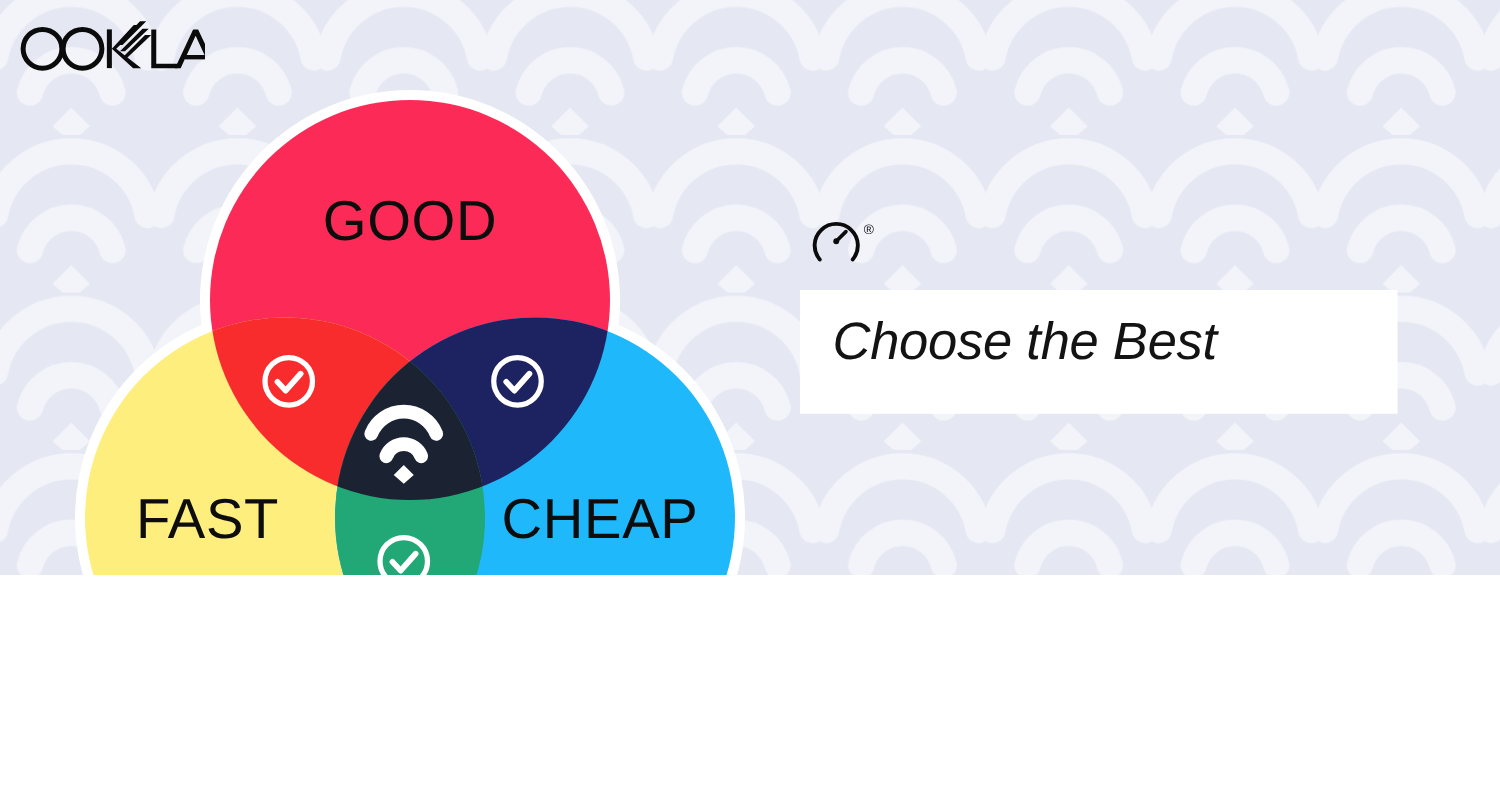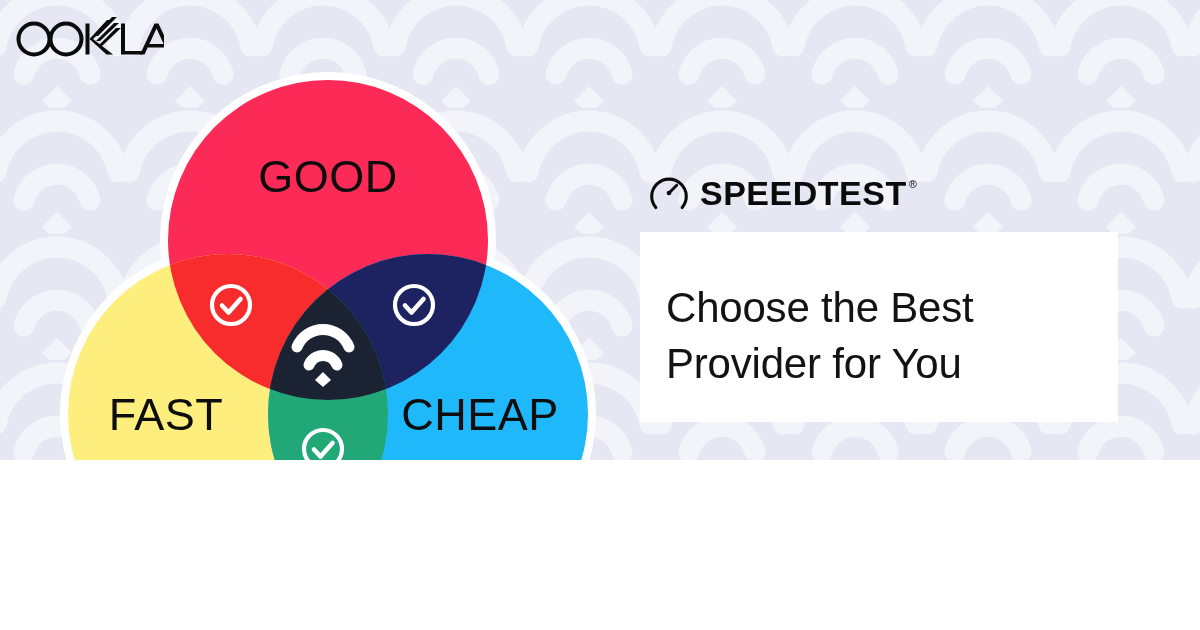--- a/index.html
+++ b/index.html
@@ -59,21 +59,22 @@
     margin-bottom: 16px;
     padding-left: 9px;
   }
   #speedtest-lockup svg {
     display: block;
   }
   #headline-card {
     background: #ffffff;
     width: 478px;
     box-sizing: border-box;
-    padding: 48px 0 30px 26px;
+    padding: 13px 0 30px 26px;
+    font-style: italic;
   }
   .headline-line {
     font-family: "Liberation Sans", sans-serif;
     font-size: 42px;
     line-height: 56px;
     font-weight: 300;
     color: #131313;
     white-space: nowrap;
     letter-spacing: -0.2px;
   }
@@ -184,26 +185,23 @@
   </svg>
 
   <div id="right-col">
 
     <div id="speedtest-lockup">
       <svg width="40" height="40" viewBox="0 0 44 44" xmlns="http://www.w3.org/2000/svg" aria-hidden="true">
         <path d="M7.5 38 A 19 19 0 1 1 36.5 38" fill="none" stroke="#0b0b0b" stroke-width="3.4" stroke-linecap="round"></path>
         <path d="M22 22 L30.5 13.5" fill="none" stroke="#0b0b0b" stroke-width="3.2" stroke-linecap="round"></path>
         <circle cx="22" cy="22" r="2.6" fill="#0b0b0b"></circle>
       </svg>
-      <span style="font-family:'Liberation Sans',sans-serif;font-size:34px;font-weight:700;
-                   letter-spacing:0.5px;color:#0b0b0b;margin-left:11px;">SPEEDTEST</span>
       <span style="font-family:'Liberation Sans',sans-serif;font-size:11px;color:#0b0b0b;
                    align-self:flex-start;margin-top:8px;margin-left:2px;">®</span>
     </div>
 
     <div id="headline-card">
       <div class="headline-line">Choose the Best</div>
-      <div class="headline-line">Provider for You</div>
     </div>
 
   </div>
 
 </div>
 
 </body></html>

